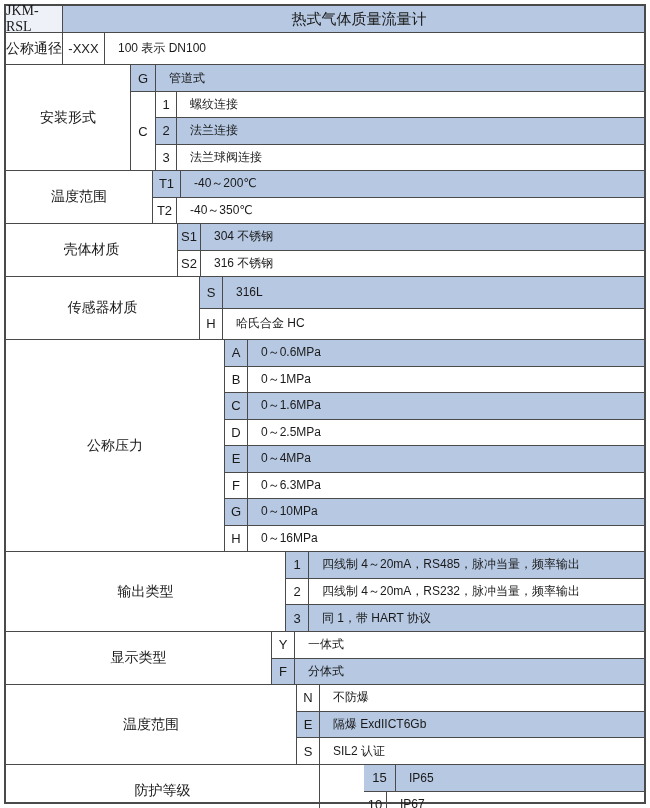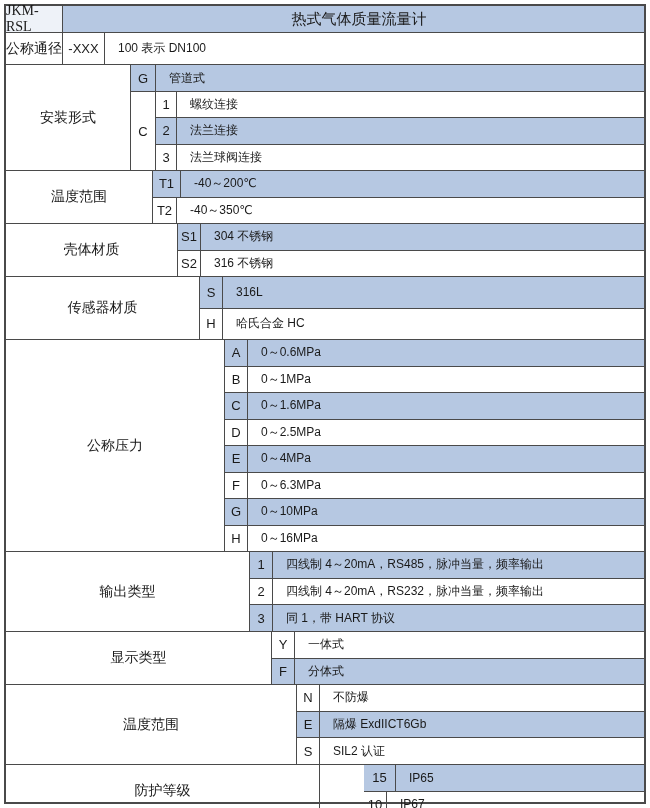--- a/index.html
+++ b/index.html
@@ -165,21 +165,21 @@
         <div class="val">0～10MPa</div>
       </div>
       <div class="opt">
         <div class="code" style="width:23px">H</div>
         <div class="val">0～16MPa</div>
       </div>
     </div>
   </div>
 
   <div class="sec" style="height:80px">
-    <div class="lbl" style="width:244px">输出类型</div>
+    <div class="lbl" style="width:280px">输出类型</div>
     <div class="optcol">
       <div class="opt blue">
         <div class="code" style="width:23px">1</div>
         <div class="val">四线制 4～20mA，RS485，脉冲当量，频率输出</div>
       </div>
       <div class="opt">
         <div class="code" style="width:23px">2</div>
         <div class="val">四线制 4～20mA，RS232，脉冲当量，频率输出</div>
       </div>
       <div class="opt blue">

